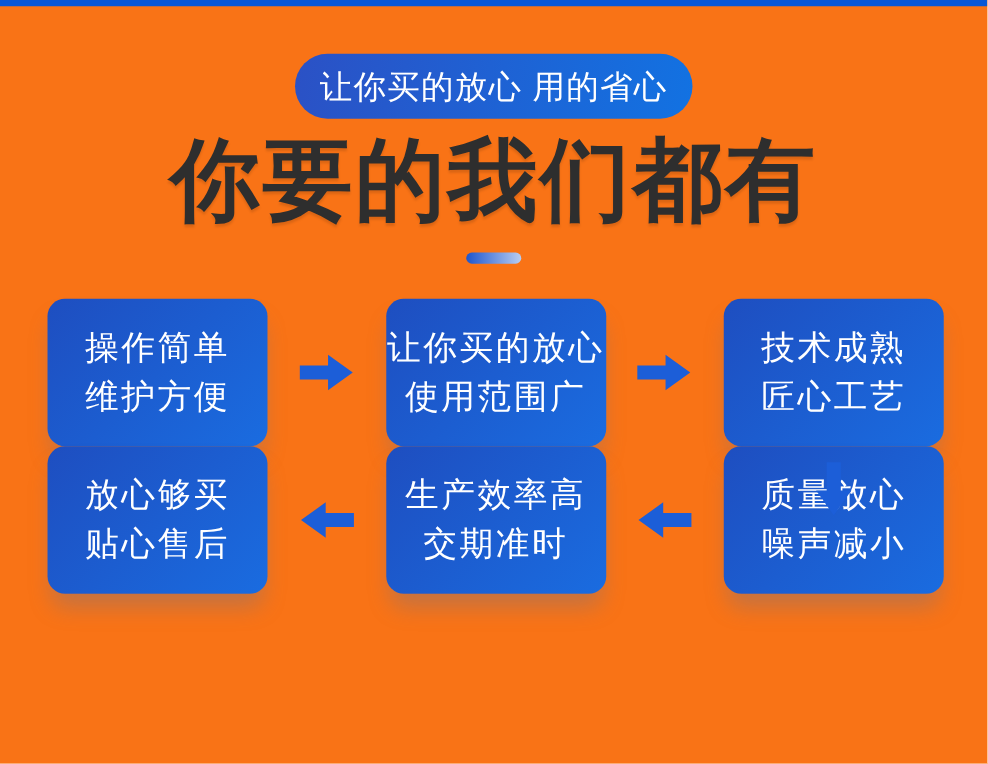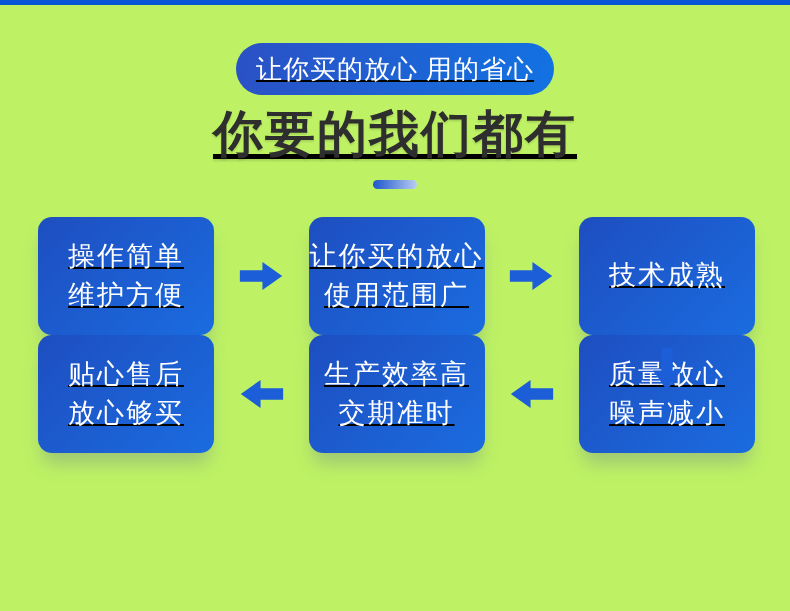--- a/index.html
+++ b/index.html
@@ -5,23 +5,22 @@
   html, body {
     margin: 0;
     padding: 0;
     background: #ffffff;
     font-family: "Liberation Sans", "DejaVu Sans", sans-serif;
   }
   .page {
     position: relative;
     width: 790px;
     height: 611px;
-    background: #bef264;
+    background: #f97316;
     overflow: hidden;
-    text-decoration: underline;
   }
   .top-bar {
     width: 100%;
     height: 5px;
     background: var(--top_bar, #0857d6);
   }
   .badge {
     width: 318px;
     height: 52px;
     margin: 38px auto 0 auto;
@@ -34,21 +33,21 @@
   .badge span {
     color: #ffffff;
     font-size: 26px;
     font-weight: 500;
     letter-spacing: 1px;
     white-space: nowrap;
   }
   .title {
     margin-top: 14px;
     text-align: center;
-    font-size: 50px;
+    font-size: 72px;
     line-height: 1.02;
     font-weight: 900;
     letter-spacing: 2px;
     color: var(--title, #2e2e2e);
     text-shadow: 0 2px 2px rgba(0,0,0,0.12);
     white-space: nowrap;
   }
   .underline {
     width: 44px;
     height: 9px;
@@ -139,33 +138,34 @@
       </div>
       <div class="arrow-cell">
         <span class="arrow-h">
           <svg viewBox="0 0 46 34">
               <path fill="currentColor" d="M0 11 H24 V2 L45 17 L24 32 V23 H0 Z"></path>
             </svg>
         </span>
       </div>
       <div class="fbox">
         <span>技术成熟</span>
+        <span>匠心工艺</span>
       </div>
     </div>
 
     <div class="arrow-down-wrap">
       <svg viewBox="0 0 34 46">
           <path fill="currentColor" d="M11 0 V24 H2 L17 45 L32 24 H23 V0 Z"></path>
         </svg>
     </div>
 
     <div class="flow-row">
       <div class="fbox">
+        <span>放心够买</span>
         <span>贴心售后</span>
-        <span>放心够买</span>
       </div>
       <div class="arrow-cell">
         <span class="arrow-h">
           <svg viewBox="0 0 46 34">
               <path fill="currentColor" d="M46 11 H22 V2 L1 17 L22 32 V23 H46 Z"></path>
             </svg>
         </span>
       </div>
       <div class="fbox">
         <span>生产效率高</span>

